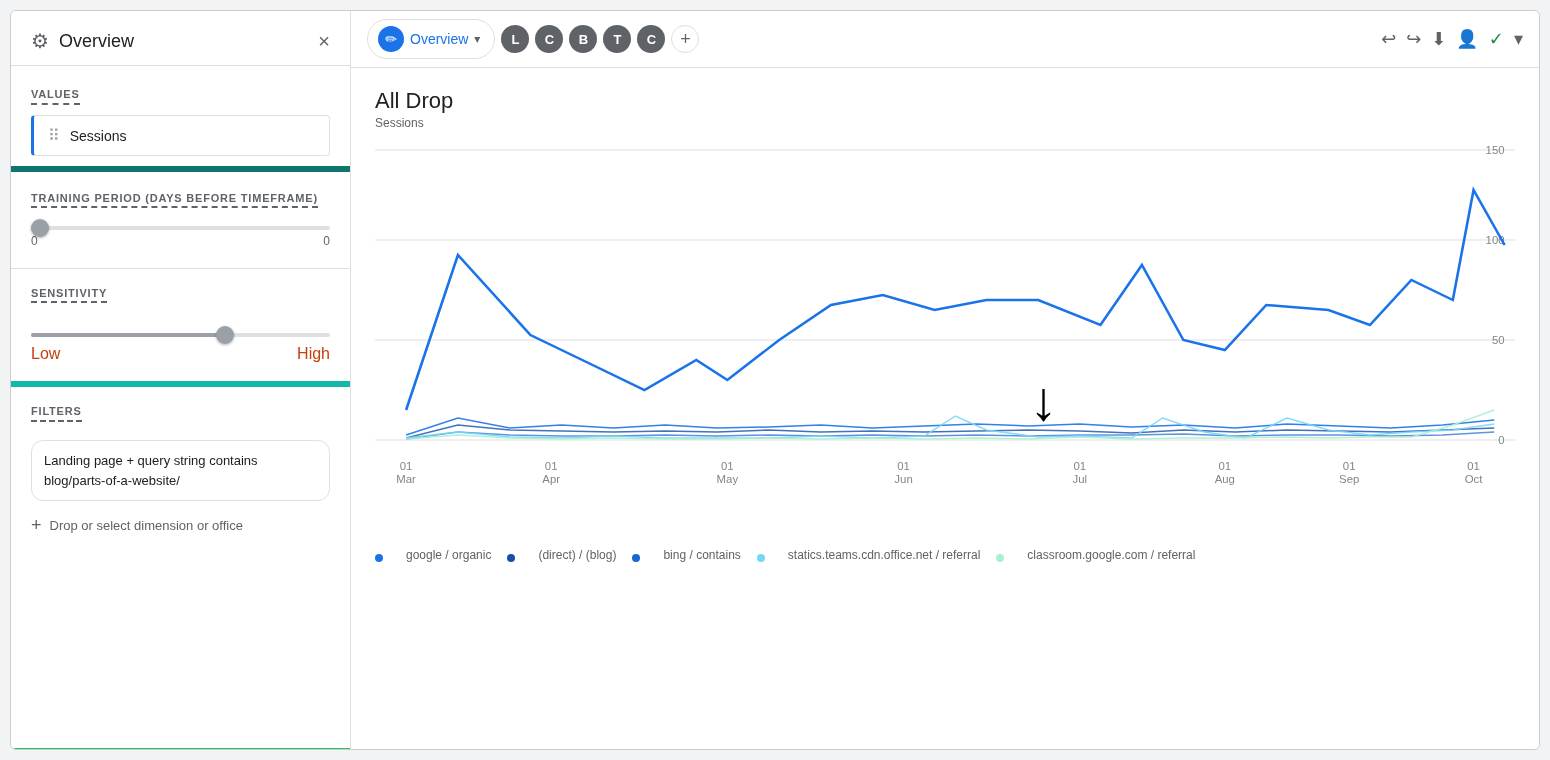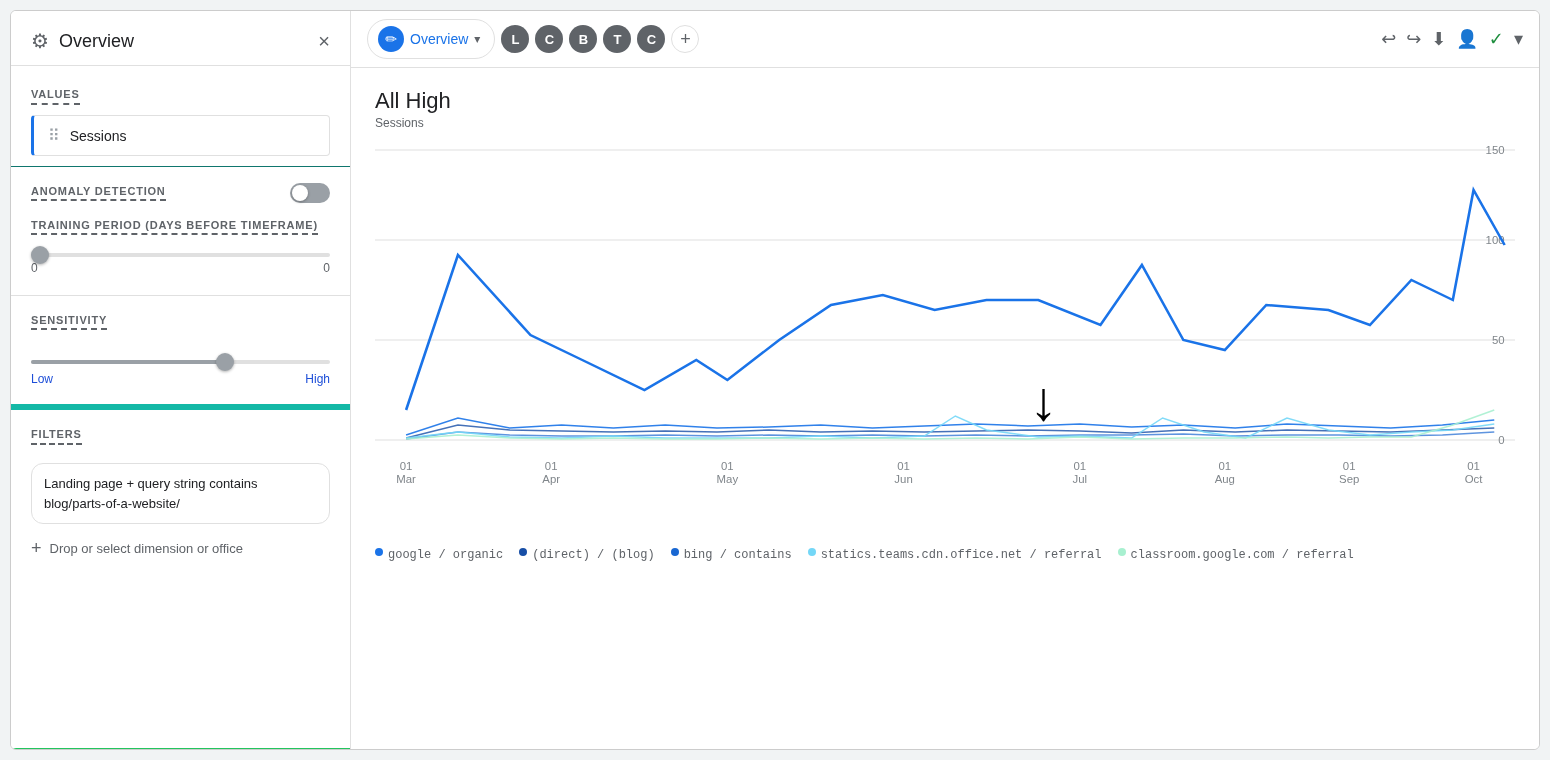--- a/index.html
+++ b/index.html
@@ -5,41 +5,41 @@
     * { box-sizing: border-box; margin: 0; padding: 0; }
     body { font-family: 'Google Sans', Arial, sans-serif; background: #f1f3f4; width: 1550px; height: 760px; overflow: hidden; display: flex; align-items: center; justify-content: center; }
     .outer-frame { width: 1530px; height: 740px; border: 1.5px solid #ccc; border-radius: 6px; background: #fff; display: flex; overflow: hidden; }
 
     
     .sidebar { width: 340px; min-width: 340px; background: #fff; border-right: 1px solid #e0e0e0; display: flex; flex-direction: column; padding: 0; }
     .sidebar-header { display: flex; align-items: center; justify-content: space-between; padding: 18px 20px 12px 20px; border-bottom: 1px solid #e0e0e0; }
     .sidebar-header-title { display: flex; align-items: center; gap: 10px; font-size: 18px; font-weight: 500; color: #202124; }
     .sidebar-header-title .gear-icon { font-size: 20px; color: #5f6368; }
     .close-icon { font-size: 20px; color: #5f6368; cursor: pointer; }
-    .sidebar-section { padding: 18px 20px 10px 20px; border-bottom: 1px solid #0f766e; }
+    .sidebar-section { padding: 18px 20px 10px 20px; border-bottom: 6px solid #0f766e; }
     .sidebar-label { font-size: 11px; font-weight: 700; color: #5f6368; letter-spacing: 0.8px; text-transform: uppercase; margin-bottom: 10px; border-bottom: 2px dashed #5f6368; padding-bottom: 3px; display: inline-block; }
     .sessions-box { border: 1px solid #e0e0e0; border-radius: 4px; padding: 10px 14px; display: flex; align-items: center; gap: 10px; font-size: 14px; color: #202124; border-left: 3px solid #1a73e8; }
     .drag-icon { color: #9aa0a6; font-size: 16px; }
 
     
     .anomaly-section { padding: 16px 20px; border-bottom: 1px solid #e0e0e0; }
     .anomaly-row { display: flex; align-items: center; justify-content: space-between; margin-bottom: 12px; }
     .anomaly-label { font-size: 11px; font-weight: 700; color: #5f6368; letter-spacing: 0.8px; text-transform: uppercase; border-bottom: 2px dashed #5f6368; padding-bottom: 2px; }
     .toggle { width: 40px; height: 20px; background: #9aa0a6; border-radius: 10px; position: relative; cursor: pointer; }
     .toggle-knob { width: 16px; height: 16px; background: #fff; border-radius: 50%; position: absolute; top: 2px; left: 2px; box-shadow: 0 1px 3px rgba(0,0,0,0.3); }
     .training-label { font-size: 11px; font-weight: 700; color: #5f6368; letter-spacing: 0.8px; text-transform: uppercase; border-bottom: 2px dashed #5f6368; padding-bottom: 2px; margin-bottom: 10px; display: inline-block; }
     .slider-track { width: 100%; height: 4px; background: #e0e0e0; border-radius: 2px; position: relative; }
     .slider-thumb { width: 18px; height: 18px; background: #9aa0a6; border-radius: 50%; position: absolute; top: -7px; left: 0px; box-shadow: 0 1px 3px rgba(0,0,0,0.3); cursor: pointer; }
     .slider-value-row { display: flex; justify-content: space-between; margin-top: 4px; font-size: 12px; color: #5f6368; }
     .sensitivity-section { padding: 14px 20px 14px 20px; border-bottom: 6px solid #14b8a6; }
     .sens-label { font-size: 11px; font-weight: 700; color: #5f6368; letter-spacing: 0.8px; text-transform: uppercase; border-bottom: 2px dashed #5f6368; padding-bottom: 2px; margin-bottom: 14px; display: inline-block; }
     .sens-slider-track { width: 100%; height: 4px; background: #e0e0e0; border-radius: 2px; position: relative; margin: 8px 0; }
     .sens-slider-fill { width: 65%; height: 4px; background: #9aa0a6; border-radius: 2px; }
     .sens-thumb { width: 18px; height: 18px; background: #9aa0a6; border-radius: 50%; position: absolute; top: -7px; left: 62%; box-shadow: 0 1px 3px rgba(0,0,0,0.3); cursor: pointer; }
-    .sens-range-row { display: flex; justify-content: space-between; font-size: 12px; color: #1d4ed8; margin-top: 4px; }
+    .sens-range-row { display: flex; justify-content: space-between; font-size: 16px; color: #c2410c; margin-top: 4px; }
 
     
     .filters-section { padding: 14px 20px; border-bottom: 1px solid #22c55e; flex: 1; }
     .filter-box { border: 1px solid #e0e0e0; border-radius: 12px; padding: 10px 12px; font-size: 13px; color: #202124; margin-top: 8px; line-height: 1.5; }
     .add-filter-row { display: flex; align-items: center; gap: 8px; margin-top: 14px; font-size: 13px; color: #5f6368; cursor: pointer; }
     .add-icon { font-size: 18px; color: #5f6368; }
 
     
     .main-content { flex: 1; display: flex; flex-direction: column; background: #fff; }
     .top-bar { display: flex; align-items: center; justify-content: space-between; padding: 8px 16px; border-bottom: 1px solid #e0e0e0; }
@@ -51,21 +51,21 @@
     .add-tab-btn { width: 28px; height: 28px; border-radius: 50%; border: 1px solid #e0e0e0; display: flex; align-items: center; justify-content: center; font-size: 18px; color: #5f6368; cursor: pointer; }
     .toolbar-actions { display: flex; align-items: center; gap: 10px; }
     .toolbar-icon { font-size: 18px; color: #5f6368; cursor: pointer; }
 
     
     .chart-area { flex: 1; padding: 20px 24px; position: relative; overflow: hidden; }
     .chart-title { font-size: 22px; font-weight: 400; color: #202124; margin-bottom: 2px; }
     .chart-subtitle { font-size: 12px; color: #5f6368; margin-bottom: 10px; }
     .chart-wrapper { position: relative; width: 100%; height: 520px; }
     .legend { display: flex; align-items: center; gap: 16px; flex-wrap: wrap; margin-top: 8px; font-size: 12px; color: #5f6368; }
-    .legend-item { display: flex; align-items: flex-start; gap: 5px; font-family: Liberation Mono, monospace; }
+    .legend-item { display: flex; align-items: flex-end; gap: 23px; }
     .legend-dot { width: 8px; height: 8px; border-radius: 50%; }
   </style>
 </head>
 <body>
 
 <div class="outer-frame">
 
   <div class="sidebar">
     <div class="sidebar-header">
       <div class="sidebar-header-title">
@@ -77,26 +77,20 @@
 
     <div class="sidebar-section">
       <div class="sidebar-label">VALUES</div>
       <div class="sessions-box">
         <span class="drag-icon">⠿</span>
         <span>Sessions</span>
       </div>
     </div>
 
     <div class="anomaly-section">
-      <div class="anomaly-row">
-        <div class="anomaly-label">ANOMALY DETECTION</div>
-        <div class="toggle">
-          <div class="toggle-knob"></div>
-        </div>
-      </div>
       <div class="training-label">TRAINING PERIOD (DAYS BEFORE TIMEFRAME)</div>
       <div style="position:relative; padding: 8px 0 4px 0;">
         <div class="slider-track">
           <div class="slider-thumb"></div>
         </div>
         <div class="slider-value-row">
           <span>0</span>
           <span>0</span>
         </div>
       </div>
@@ -148,21 +142,21 @@
         <span class="toolbar-icon">↩</span>
         <span class="toolbar-icon">↪</span>
         <span class="toolbar-icon">⬇</span>
         <span class="toolbar-icon">👤</span>
         <span class="toolbar-icon" style="color:#1e8e3e;">✓</span>
         <span class="toolbar-icon">▾</span>
       </div>
     </div>
 
     <div class="chart-area">
-      <div class="chart-title">All High</div>
+      <div class="chart-title">All Drop</div>
       <div class="chart-subtitle">Sessions</div>
 
       <div class="chart-wrapper">
         
         <svg viewBox="0 0 1100 400" preserveAspectRatio="none" style="width:100%;height:400px;overflow:visible;">
 
           <line x1="0" y1="10" x2="1100" y2="10" stroke="#e0e0e0" stroke-width="1"></line>
           <line x1="0" y1="100" x2="1100" y2="100" stroke="#e0e0e0" stroke-width="1"></line>
           <line x1="0" y1="200" x2="1100" y2="200" stroke="#e0e0e0" stroke-width="1"></line>
           <line x1="0" y1="300" x2="1100" y2="300" stroke="#e0e0e0" stroke-width="1"></line>

